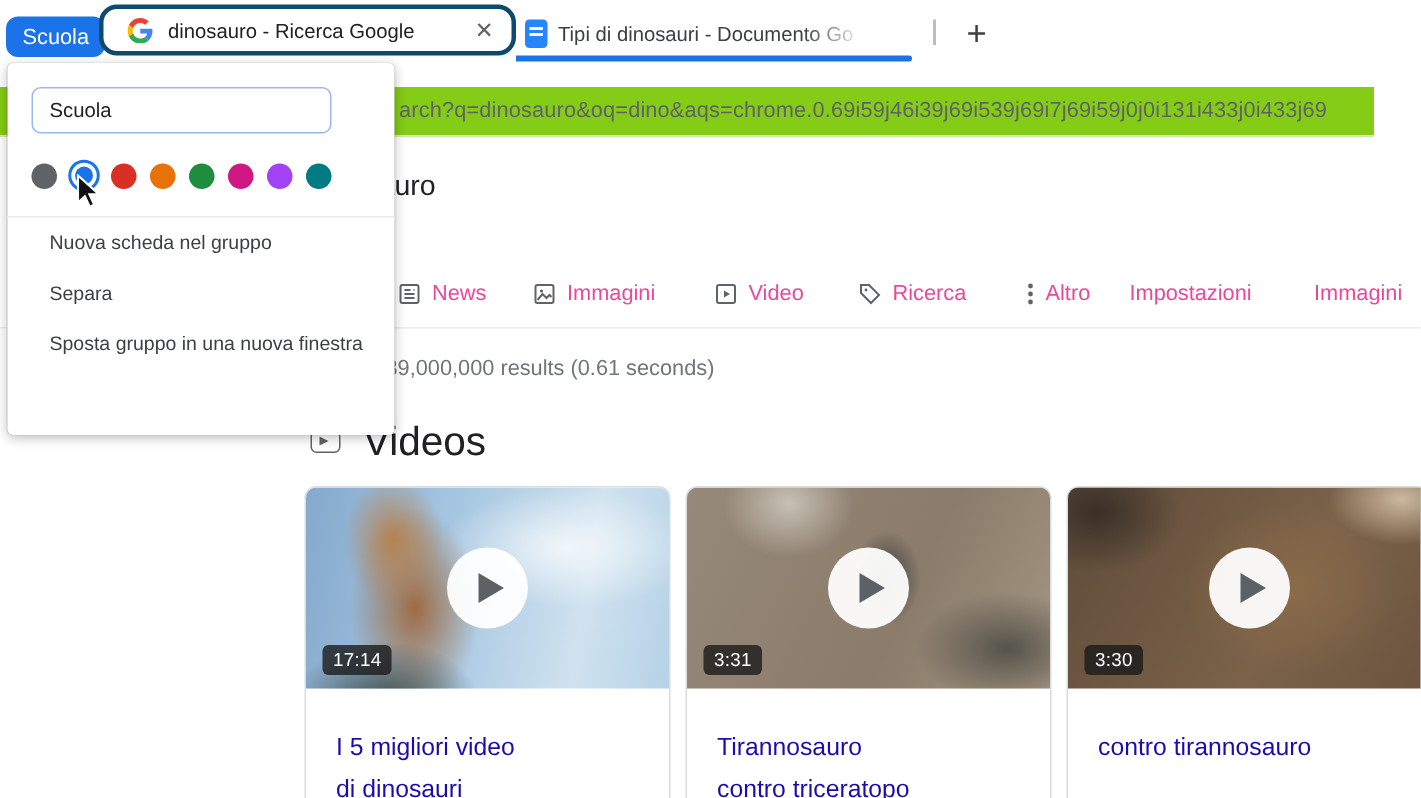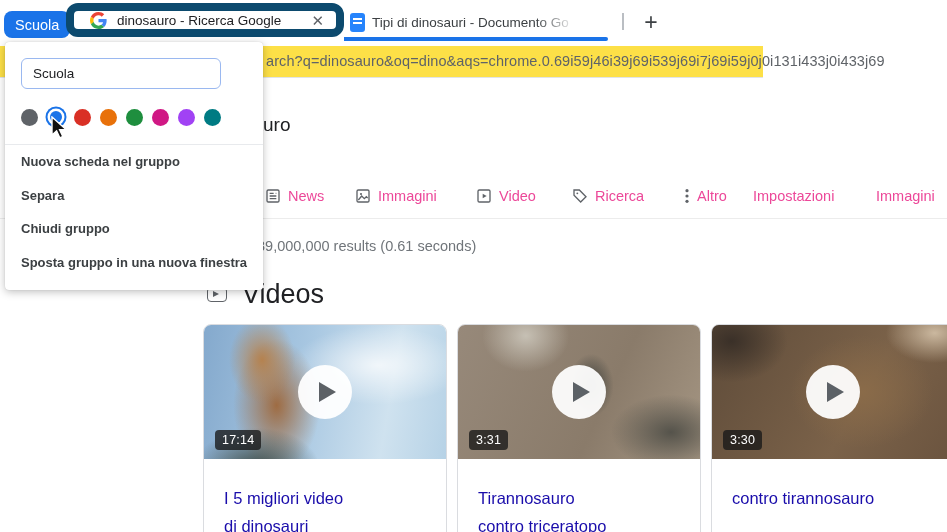--- a/index.html
+++ b/index.html
@@ -4,41 +4,41 @@
 <style>
   * { margin:0; padding:0; box-sizing:border-box; }
   html,body { width:947px; height:532px; overflow:hidden; background:#fff;
     font-family:"Liberation Sans", sans-serif; position:relative; }
 
   
   .tabstrip { position:absolute; top:0; left:0; width:947px; height:46px; background:#fff; z-index:10; }
   .group-chip { position:absolute; left:4px; top:11px; height:27px; background:#1a73e8; color:#fff;
     border-radius:8px; font-size:14.5px; display:flex; align-items:center; padding:0 11px; }
   .tab-active { position:absolute; left:66px; top:3px; width:278px; height:34px; background:#fff;
-    border:8px solid #0c4a6e; border-radius:12px; display:flex; align-items:center; padding:0 12px 0 16px; }
+    border:3px solid #0c4a6e; border-radius:12px; display:flex; align-items:center; padding:0 12px 0 16px; }
   .tab-active .title { margin-left:10px; font-size:13.5px; color:#202124; flex:1;
     white-space:nowrap; overflow:hidden; }
   .close-x { color:#5f6368; font-size:15px; margin-left:8px; line-height:1; }
   .group-underline { position:absolute; left:344px; top:37px; width:264px; height:4px;
     background:#1a73e8; border-radius:0 3px 3px 0; }
   .tab-inactive { position:absolute; left:350px; top:7px; width:252px; height:30px;
     display:flex; align-items:center; }
   .tab-inactive .title { margin-left:7px; font-size:13.5px; color:#3c4043; white-space:nowrap;
     overflow:hidden; width:210px;
     -webkit-mask-image:linear-gradient(90deg,#000 78%,transparent 97%);
     mask-image:linear-gradient(90deg,#000 78%,transparent 97%); }
   .tab-sep { position:absolute; left:622px; top:13px; width:2px; height:17px; background:#babec3; }
   .newtab { position:absolute; left:636px; top:7px; width:30px; height:30px; font-size:23px; font-weight:300;
     color:#3c4043; display:flex; align-items:center; justify-content:center; }
   .docs-icon { width:15px; height:19px; background:#2684fc; border-radius:3px; position:relative; flex:none; }
   .docs-icon::after { content:""; position:absolute; left:3px; top:5px; width:9px; height:2px; background:#fff;
     box-shadow:0 4px 0 #fff, 0 8px 0 -3px #fff; }
 
   
-  .omnibox { position:absolute; top:45px; left:0; width:763px; height:33px; background:#fde047;
+  .omnibox { position:absolute; top:58px; left:0; width:916px; height:33px; background:#84cc16;
     border-bottom:1px solid #e1e4e7; z-index:5; }
   .url { position:absolute; left:266px; top:0; height:33px; line-height:33px; font-size:14.5px;
     color:#5f6368; white-space:nowrap; width:681px; overflow:hidden; letter-spacing:.1px; }
 
   
   .query { position:absolute; left:207px; top:114px; font-size:19px; color:#202124; z-index:1; }
   .nav-item { position:absolute; top:188px; display:flex; align-items:center; gap:7px;
     color:#ec4899; font-size:14.5px; z-index:1; }
   .nav-item svg { display:block; }
   .nav-divider { position:absolute; top:218px; left:0; width:947px; height:1px; background:#ececec; }
@@ -83,21 +83,21 @@
   .menu { position:absolute; left:5px; top:42px; width:258px; height:248px; background:#fff;
     border-radius:4px; box-shadow:0 2px 8px rgba(0,0,0,.25), 0 0 1px rgba(0,0,0,.2); z-index:50; }
   .menu-input { position:absolute; left:16px; top:16px; width:200px; height:31px; border:1px solid #9ab8f0;
     border-radius:6px; font-size:13.5px; color:#202124; padding:0 11px; outline:none;
     font-family:"Liberation Sans", sans-serif; }
   .swatches { position:absolute; left:16px; top:63px; display:flex; gap:9px; align-items:center; height:24px; }
   .swatch { width:17px; height:17px; border-radius:50%; flex:none; }
   .swatch.selected { width:12px; height:12px; margin:0 3px;
     box-shadow:0 0 0 2.5px #fff, 0 0 0 4.5px #1a73e8; }
   .menu-sep { position:absolute; left:0; top:102px; width:258px; height:1px; background:#e8eaed; }
-  .menu-items { position:absolute; left:0; top:103px; width:258px;font-weight:bold; }
+  .menu-items { position:absolute; left:12px; top:103px; width:258px; }
   .menu-item { height:33.5px; line-height:33.5px; padding-left:16px; font-size:13px; color:#3c4043;
     white-space:nowrap; }
 
   .cursor { position:absolute; left:50px; top:116px; z-index:60; }
 </style>
 </head>
 <body>
 
 <div class="tabstrip">
   <div class="group-chip">
@@ -229,20 +229,19 @@
     <div class="swatch" style="background-color: rgb(232, 113, 10);"></div>
     <div class="swatch" style="background-color: rgb(30, 142, 62);"></div>
     <div class="swatch" style="background-color: rgb(208, 24, 132);"></div>
     <div class="swatch" style="background-color: rgb(161, 66, 244);"></div>
     <div class="swatch" style="background-color: rgb(0, 123, 131);"></div>
   </div>
   <div class="menu-sep"></div>
   <div class="menu-items">
     <div class="menu-item">Nuova scheda nel gruppo</div>
     <div class="menu-item">Separa</div>
-    <div class="menu-item">Chiudi gruppo</div>
     <div class="menu-item">Sposta gruppo in una nuova finestra</div>
   </div>
 </div>
 
 <svg class="cursor" width="22" height="26" viewBox="0 0 22 26">
   <polygon points="2,1 2,19 6.6,14.8 9.8,21.8 12.8,20.5 9.6,13.6 16,13.6" fill="#111" stroke="#fff" stroke-width="1.4"></polygon>
 </svg>
 
 </body></html>

